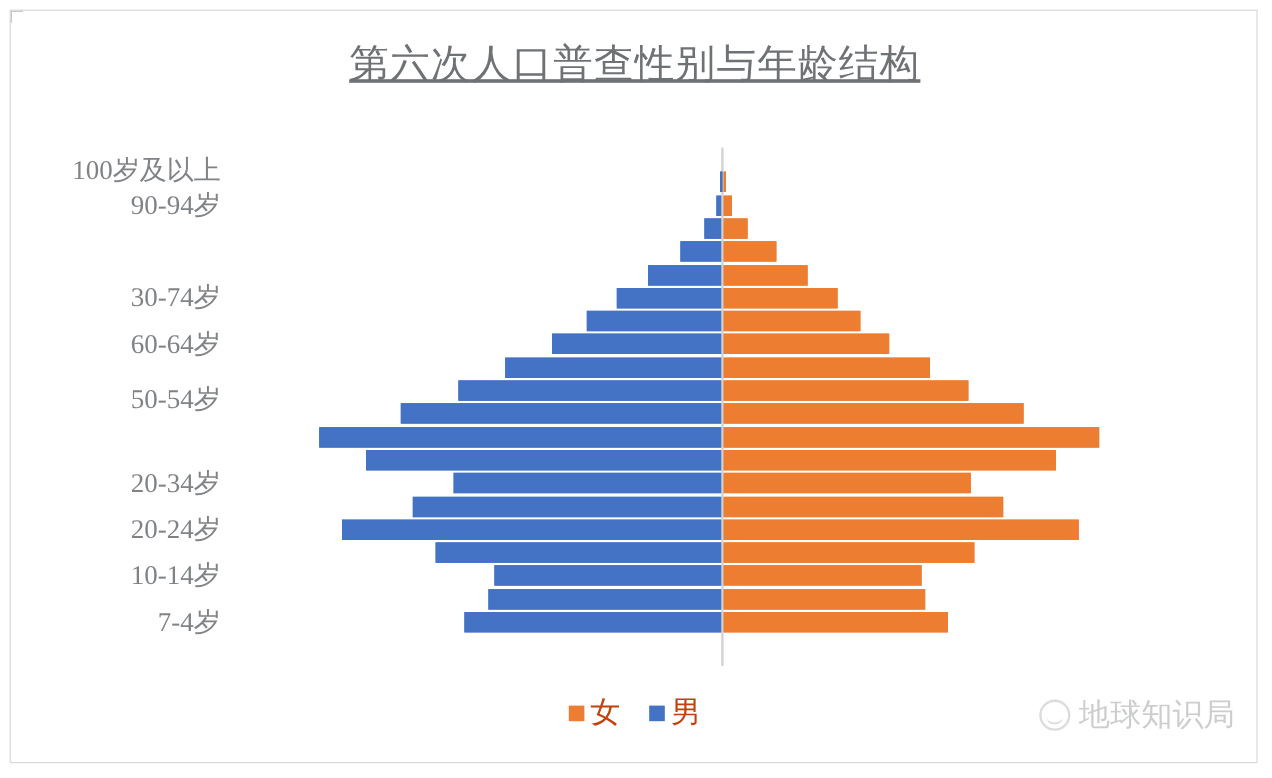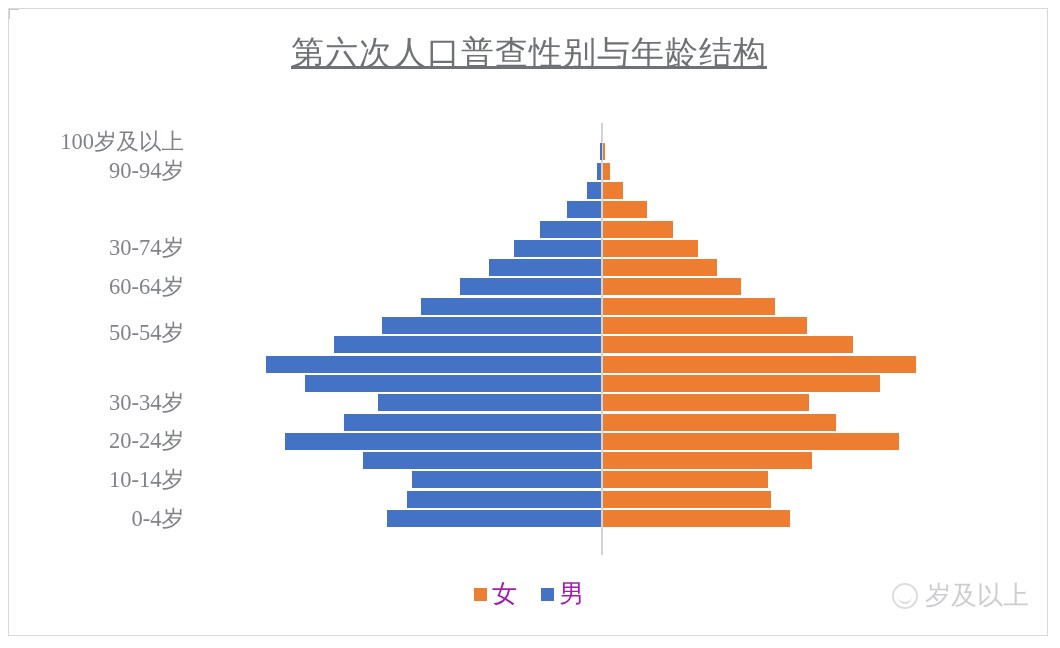--- a/index.html
+++ b/index.html
@@ -74,21 +74,21 @@
     color:#808386;
     white-space:nowrap;
     height:20px;line-height:20px;
   }
   
   #legend{
     position:absolute;
     left:0;top:568px;width:1040px;
     text-align:center;
     font-size:25px;
-    color:#a21caf;
+    color:#c2410c;
     white-space:nowrap;
   }
   .legend-item{display:inline-block;margin:0 9px;}
   .legend-swatch{
     display:inline-block;
     width:13px;height:13px;
     margin-right:5px;
     vertical-align:1px;
   }
   .sw-female{background:#ED7D31;}
@@ -123,24 +123,24 @@
 </style>
 </head>
 <body>
 
 <div id="frame">
   <div id="corner-mark"></div>
 
   <div id="chart-title">第六次人口普查性别与年龄结构</div>
 
   <div id="ylabels">
-      <div class="ylab" style="top: 395.5px;">0-4岁</div>
+      <div class="ylab" style="top: 395.5px;">7-4岁</div>
       <div class="ylab" style="top: 356.9px;">10-14岁</div>
       <div class="ylab" style="top: 318.3px;">20-24岁</div>
-      <div class="ylab" style="top: 279.7px;">30-34岁</div>
+      <div class="ylab" style="top: 279.7px;">20-34岁</div>
       <div class="ylab" style="top: 202.5px; margin-top: 7px;">50-54岁</div>
       <div class="ylab" style="top: 163.9px;">60-64岁</div>
       <div class="ylab" style="top: 125.3px;">30-74岁</div>
       <div class="ylab" style="top: 48.1px;">90-94岁</div>
       <div class="ylab" style="top: 19px;">100岁及以上</div>
     </div>
 
   <div id="plot">
     <div id="axis-line"></div>
   <div class="row" style="top: 396px;">
@@ -230,15 +230,15 @@
     <span class="legend-item">
       <span class="legend-swatch sw-female"></span><span class="legend-text">女</span>
     </span>
     <span class="legend-item">
       <span class="legend-swatch sw-male"></span><span class="legend-text">男</span>
     </span>
   </div>
 
   <div id="watermark">
     <span id="wm-logo"></span>
-    <span id="wm-text">岁及以上</span>
+    <span id="wm-text">地球知识局</span>
   </div>
 </div>
 
 </body></html>

